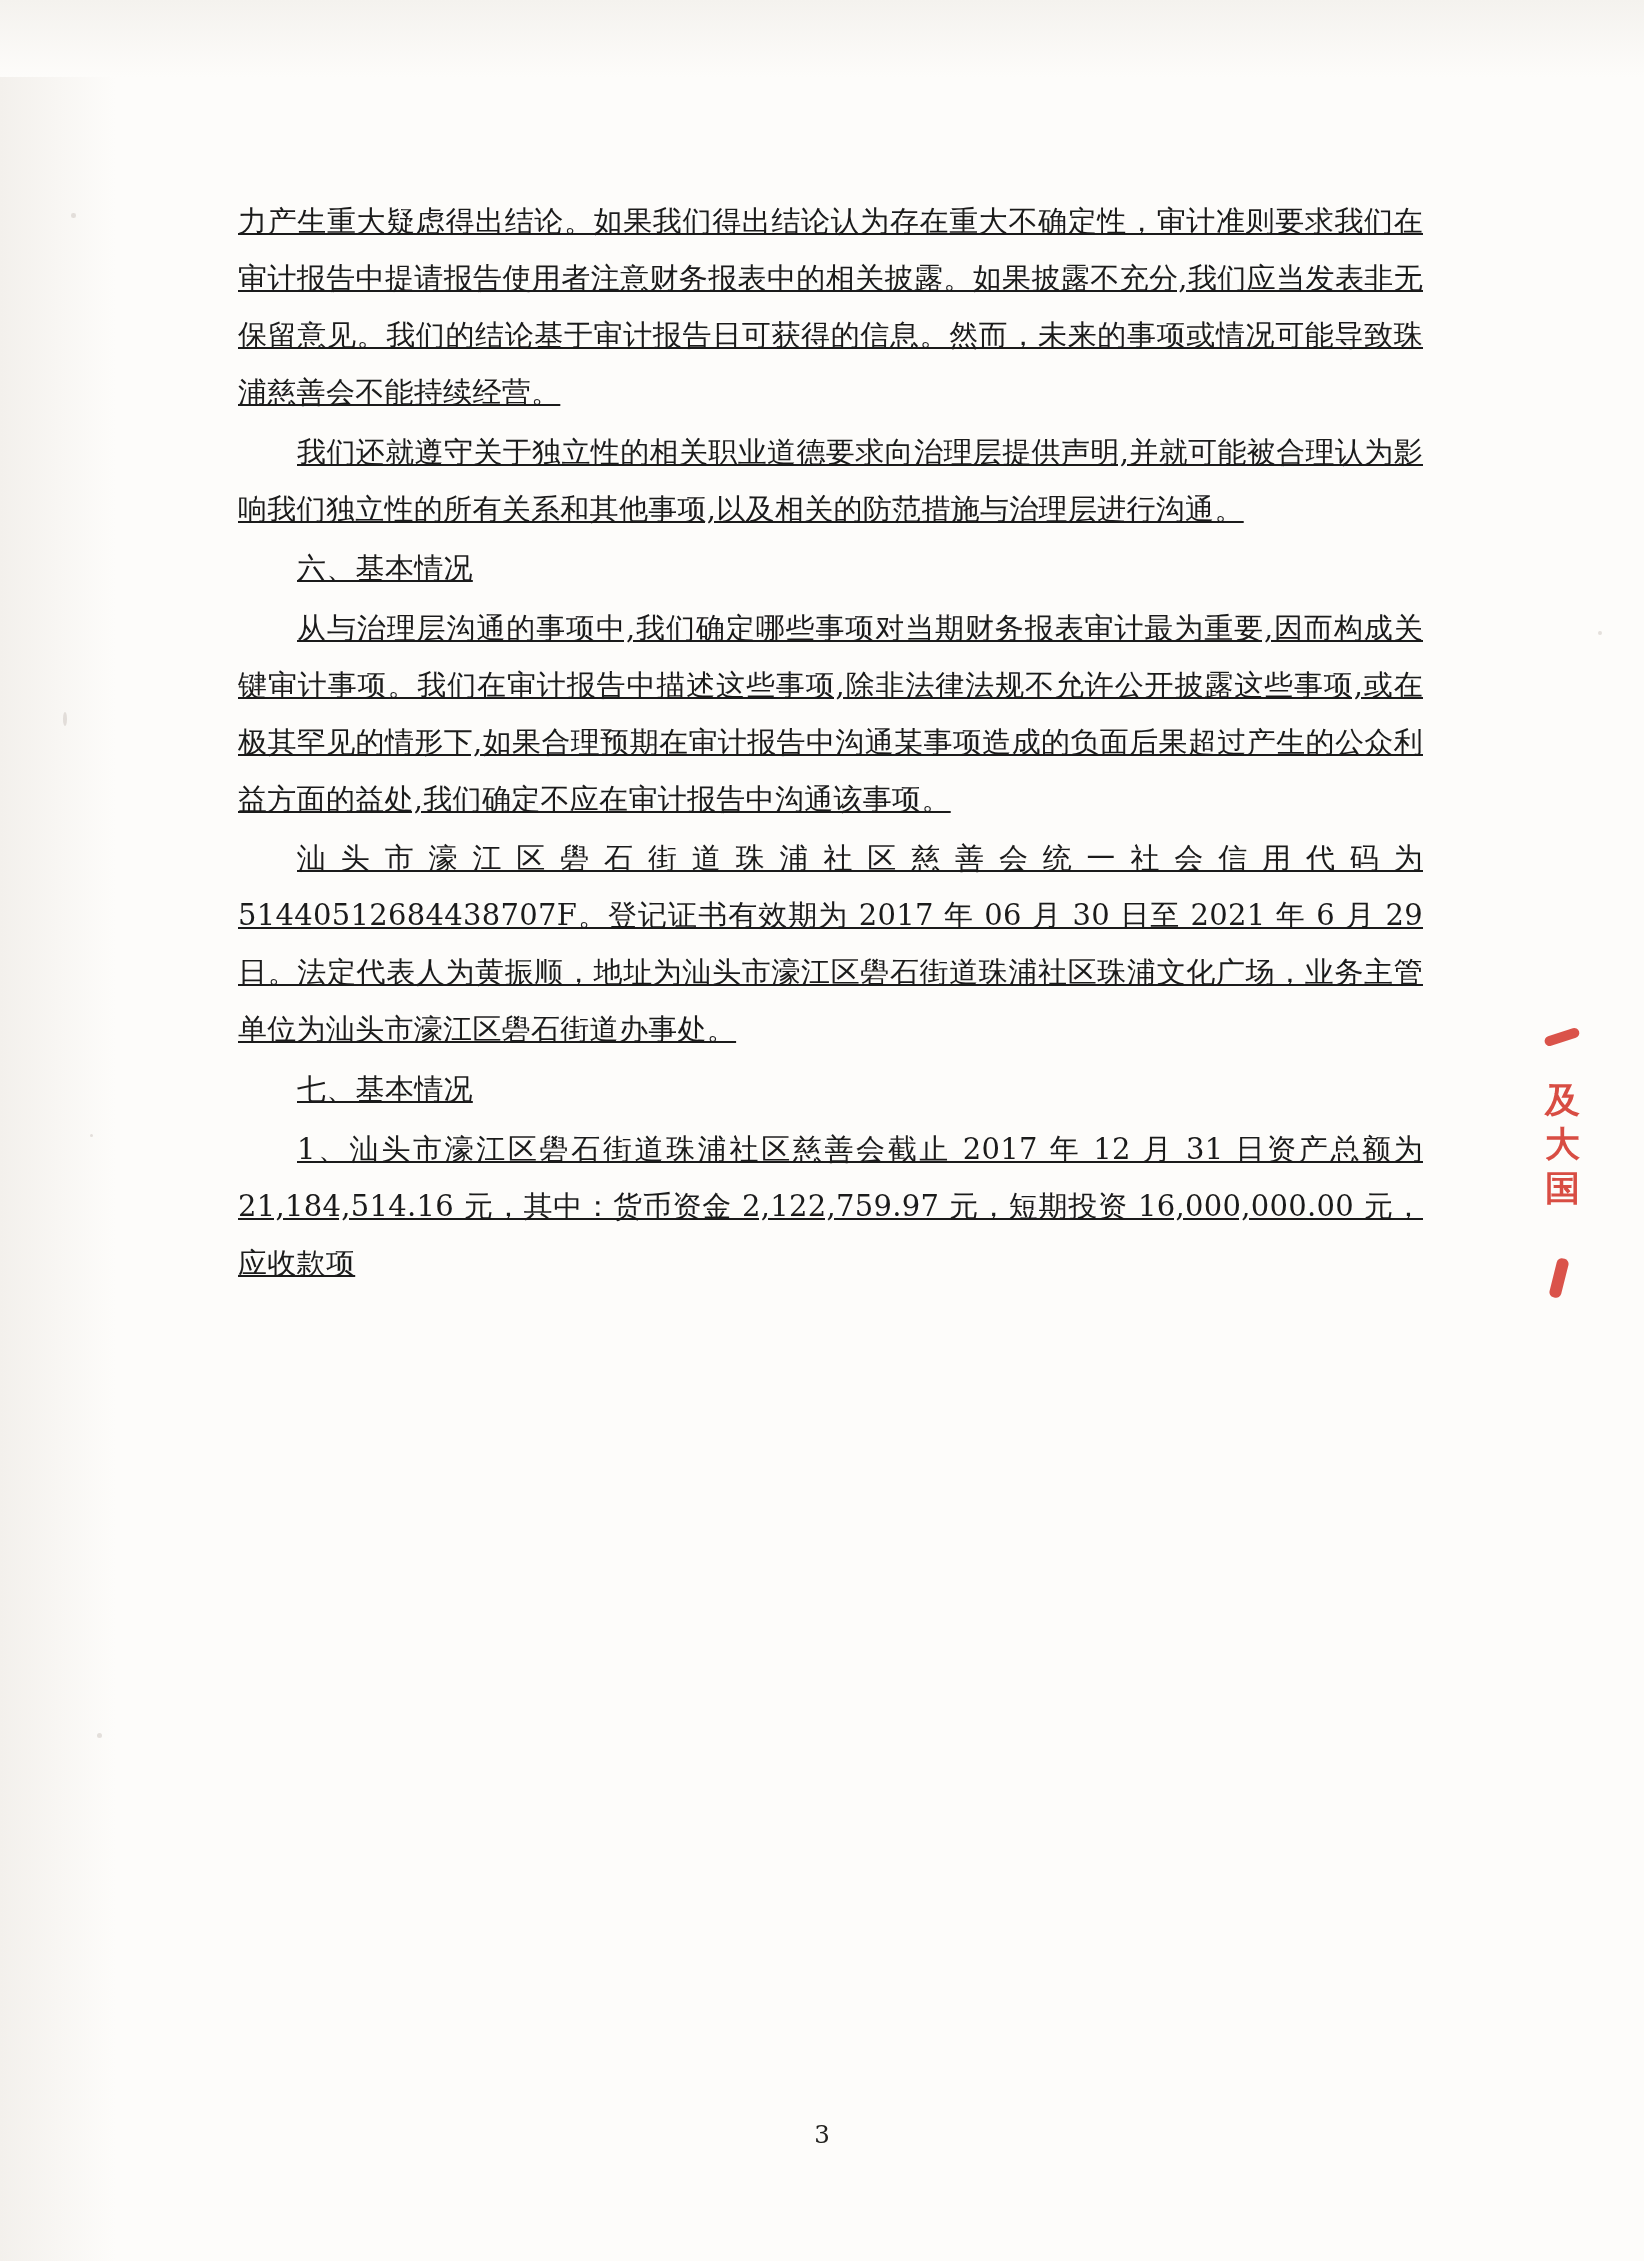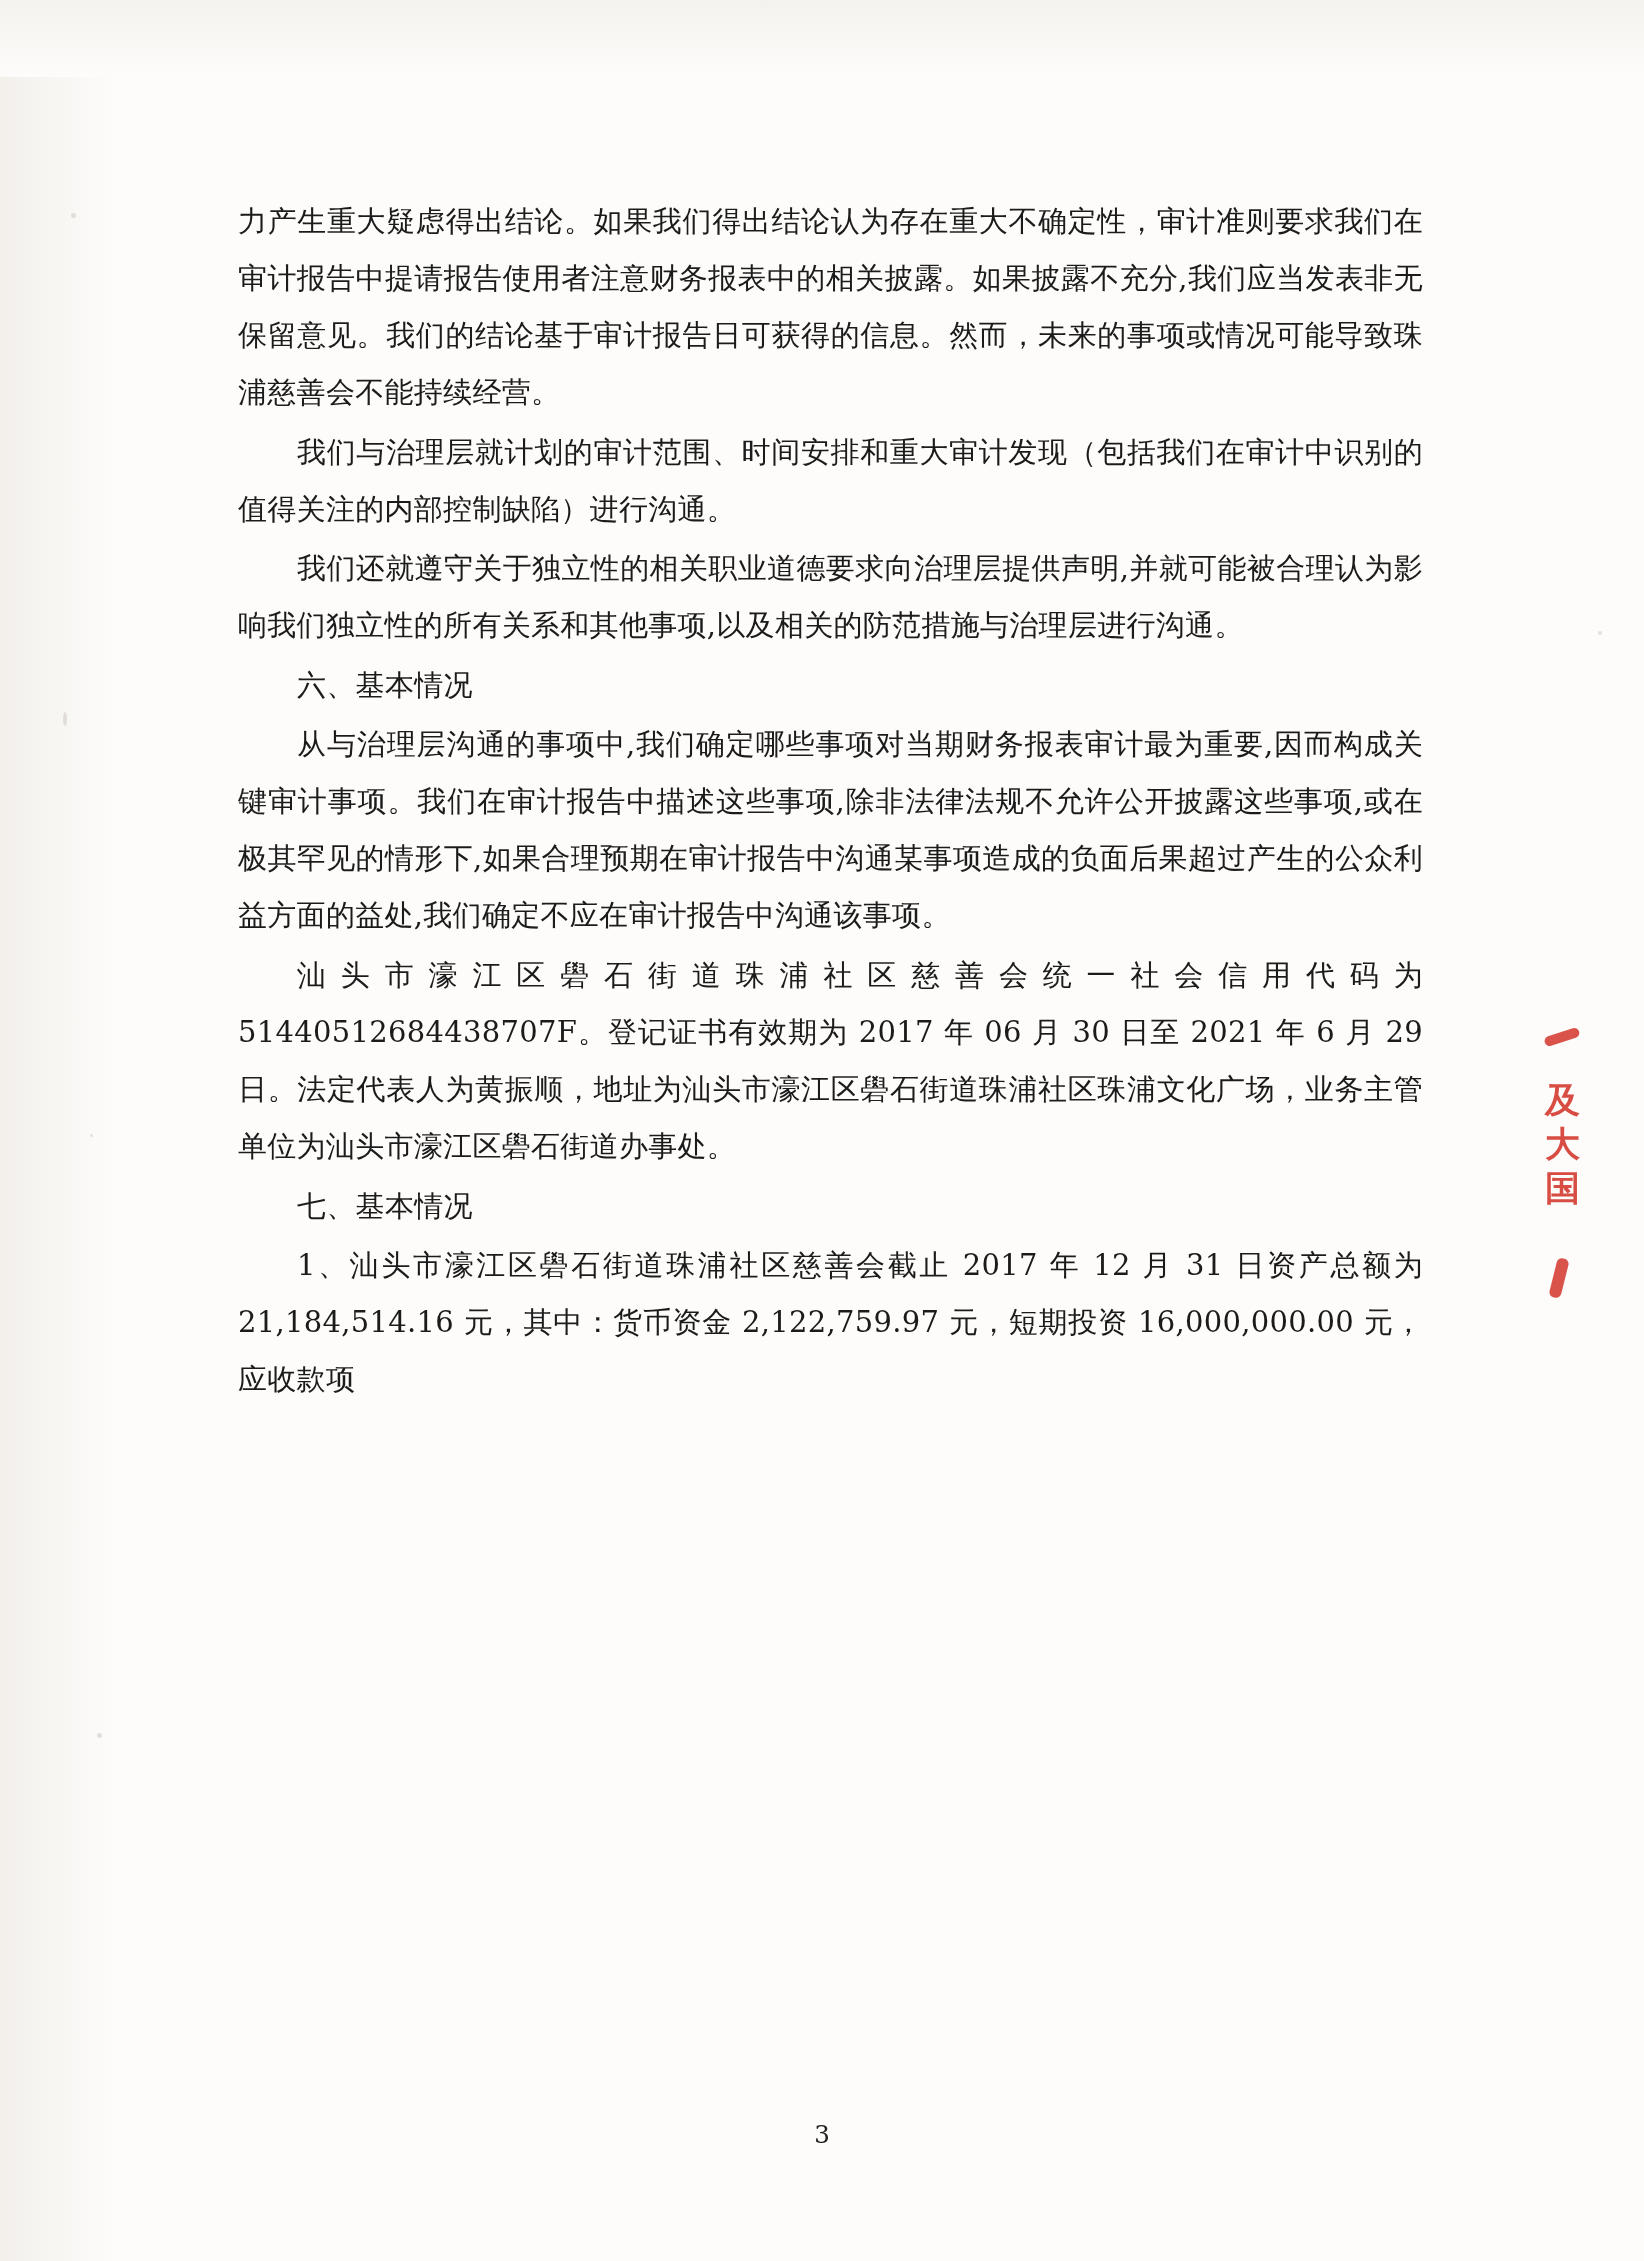--- a/index.html
+++ b/index.html
@@ -39,20 +39,21 @@
     width: 1185px;
   }
   p.para {
     margin: 0 0 2.6px 0;
     font-size: 29px;
     line-height: 57px;
     color: #1b1b1b;
     text-align: justify;
     text-justify: inter-ideograph;
     letter-spacing: 0.3px;
+    text-decoration: underline;
   }
   p.indent {
     text-indent: 59px;
   }
   .speck {
     position: absolute;
     background: #cfc9c2;
     border-radius: 50%;
     opacity: .55;
   }
@@ -120,21 +121,20 @@
   <div class="paper-edge-top"></div>
 
   <div class="speck" style="left:71px; top:213px; width:4.5px; height:4.5px;"></div>
   <div class="speck" style="left:63px; top:712px; width:3.9px; height:14px;"></div>
   <div class="speck" style="left:90px; top:1134px; width:3.2px; height:3.2px;"></div>
   <div class="speck" style="left:97px; top:1733px; width:5.2px; height:5.2px;"></div>
   <div class="speck" style="left:1598px; top:631px; width:3.9px; height:3.9px;"></div>
 
   <div class="content">
     <p class="para">力产生重大疑虑得出结论。如果我们得出结论认为存在重大不确定性，审计准则要求我们在审计报告中提请报告使用者注意财务报表中的相关披露。如果披露不充分,我们应当发表非无保留意见。我们的结论基于审计报告日可获得的信息。然而，未来的事项或情况可能导致珠浦慈善会不能持续经营。</p>
-    <p class="para indent">我们与治理层就计划的审计范围、时间安排和重大审计发现（包括我们在审计中识别的值得关注的内部控制缺陷）进行沟通。</p>
     <p class="para indent">我们还就遵守关于独立性的相关职业道德要求向治理层提供声明,并就可能被合理认为影响我们独立性的所有关系和其他事项,以及相关的防范措施与治理层进行沟通。</p>
     <p class="para indent">六、基本情况</p>
     <p class="para indent">从与治理层沟通的事项中,我们确定哪些事项对当期财务报表审计最为重要,因而构成关键审计事项。我们在审计报告中描述这些事项,除非法律法规不允许公开披露这些事项,或在极其罕见的情形下,如果合理预期在审计报告中沟通某事项造成的负面后果超过产生的公众利益方面的益处,我们确定不应在审计报告中沟通该事项。</p>
     <p class="para indent">汕头市濠江区礐石街道珠浦社区慈善会统一社会信用代码为51440512684438707F。登记证书有效期为 2017 年 06 月 30 日至 2021 年 6 月 29 日。法定代表人为黄振顺，地址为汕头市濠江区礐石街道珠浦社区珠浦文化广场，业务主管单位为汕头市濠江区礐石街道办事处。</p>
     <p class="para indent">七、基本情况</p>
     <p class="para indent">1、汕头市濠江区礐石街道珠浦社区慈善会截止 2017 年 12 月 31 日资产总额为 21,184,514.16 元，其中：货币资金 2,122,759.97 元，短期投资 16,000,000.00 元，应收款项</p>
   </div>
 
   <div class="stamp">
     <div class="stamp-mark-top"></div>

